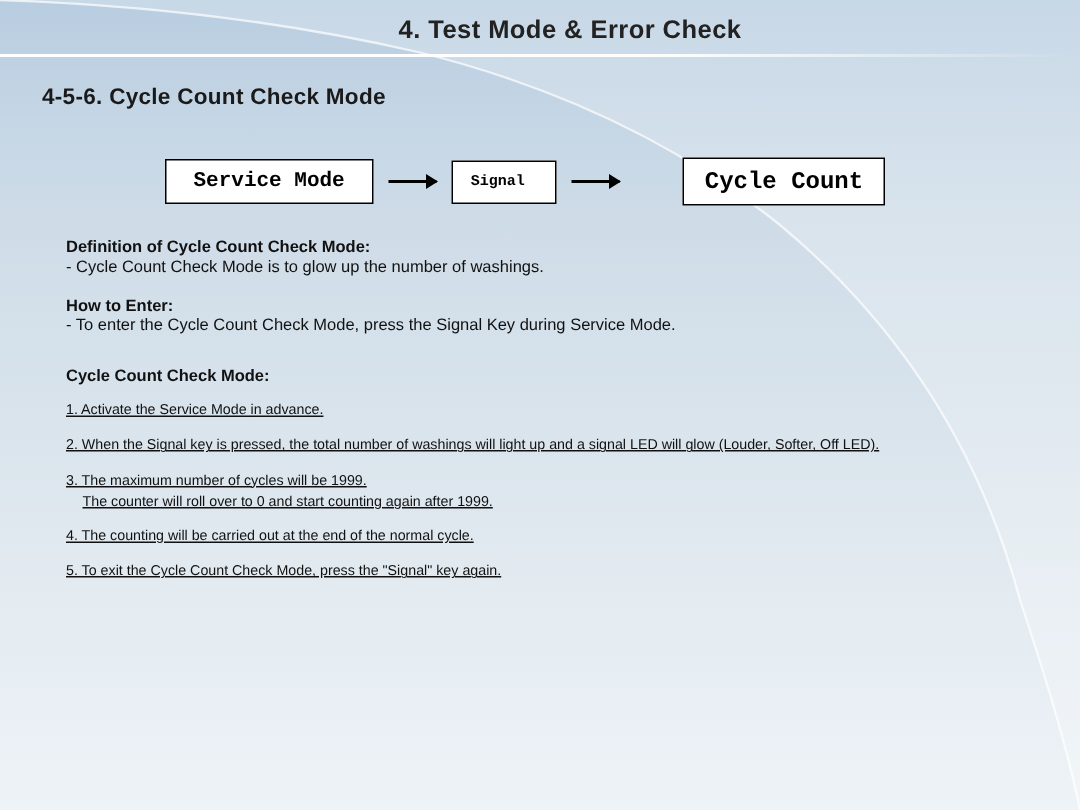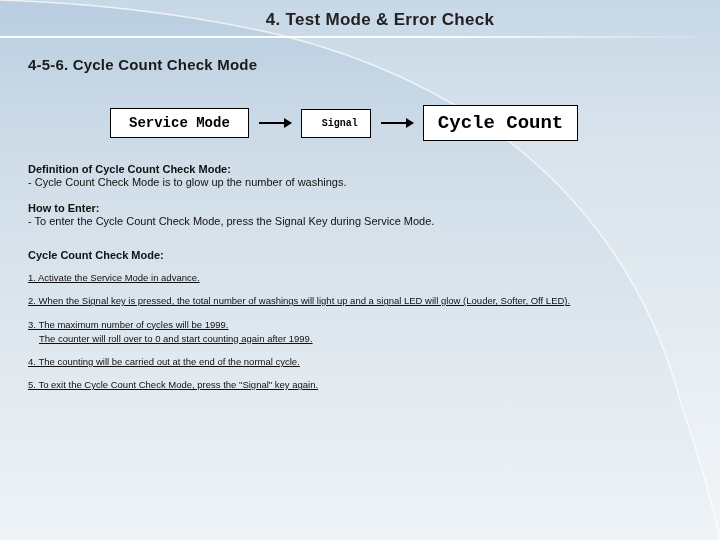--- a/index.html
+++ b/index.html
@@ -53,51 +53,52 @@
     position: relative;
     z-index: 2;
   }
   .box {
     background: #fff;
     border: 1.5px solid #000;
     padding: 6px 18px;
     font-weight: bold;
     font-family: "Courier New", monospace;
     font-size: 14px;
-    text-align: right;
+    text-align: left;
     min-width: 120px;
   }
   .box.small {
     min-width: 70px;
     font-size: 10px;
     padding: 8px 12px;
   }
   .box.med {
     min-width: 110px;
-    font-size: 19px;
+    font-size: 16px;
     padding: 6px 14px;
+    margin-left: 32px;
   }
   .arrow {
     margin: 0 10px;
     position: relative;
     width: 32px;
     height: 2px;
     background: #000;
   }
   .arrow::after {
     content: "";
     position: absolute;
     right: -1px;
     top: -4px;
     border-left: 8px solid #000;
     border-top: 5px solid transparent;
     border-bottom: 5px solid transparent;
   }
   .body-text {
-    padding: 0 28px;
+    padding: 0 44px;
     font-size: 11px;
     color: #111;
     position: relative;
     z-index: 2;
     margin-top: 22px;
   }
   .block { margin-bottom: 14px; }
   .block .title { font-weight: bold; margin-bottom: 1px; }
   .steps { font-size: 9.5px; line-height: 1.5; text-decoration: underline; }
   .steps p { margin-bottom: 9px; }

